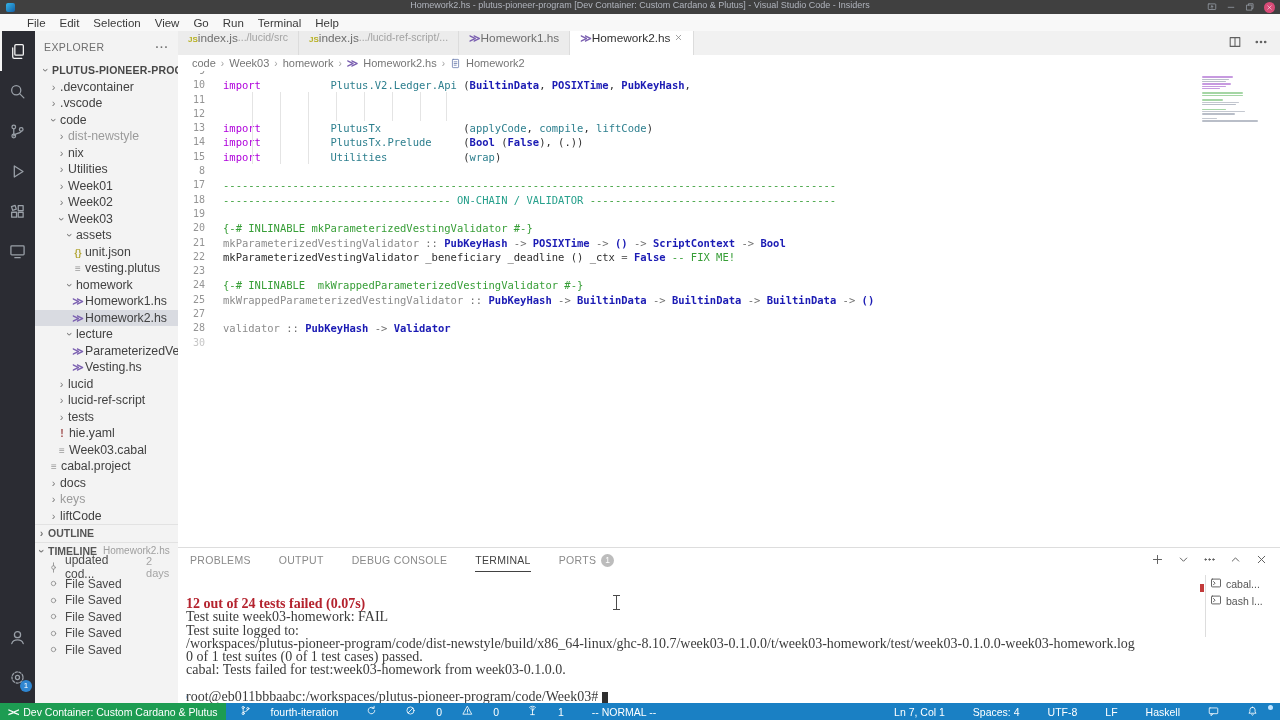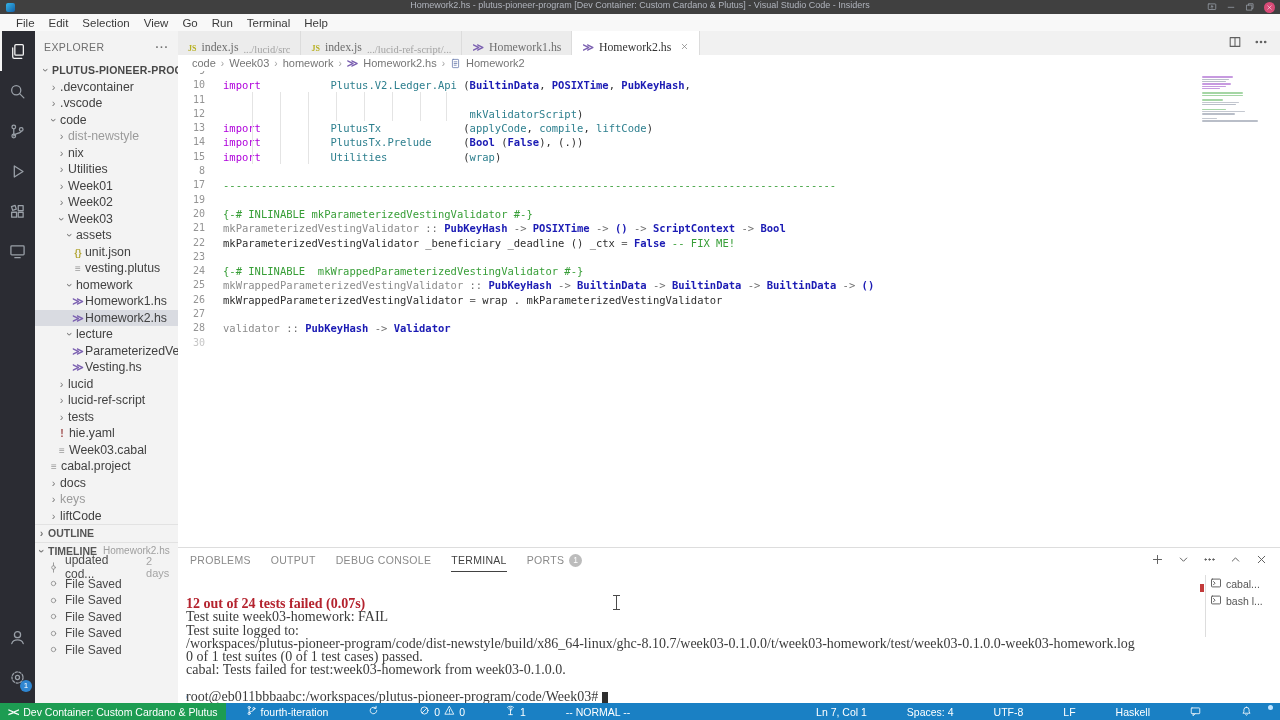--- a/index.html
+++ b/index.html
@@ -11,21 +11,21 @@
   #titlebar .t-title{color:#b0b4bd;font-size:9px;white-space:nowrap;}
   #tb-logo{position:absolute;left:6px;top:3px;width:9px;height:9px;border-radius:2px;
            background:linear-gradient(135deg,#35b6ea,#135fa6);}
   #tb-controls{position:absolute;right:5px;top:0;height:14px;display:flex;align-items:center;gap:9px;color:#9aa0aa;}
   #tb-controls .wc svg{width:10px;height:10px;display:block;}
   .tb-close{width:11px;height:11px;border-radius:50%;background:#d84b77;color:#fff;
             display:flex;align-items:center;justify-content:center;}
   .tb-close svg{width:7px;height:7px;}
   
   #menubar{position:absolute;left:0;top:14px;width:1280px;height:17px;background:#f8f8f8;
-           display:flex;align-items:center;padding-left:9px;box-sizing:border-box;}
+           display:flex;align-items:center;padding-left:20px;box-sizing:border-box;}
   .menu-item{padding:0 7px;font-size:11.5px;color:#3a3a3a;}
   
   #activitybar{position:absolute;left:0;top:31px;width:35px;height:672px;background:#2b2c33;
                display:flex;flex-direction:column;align-items:stretch;}
   .ab-icon{width:35px;height:40px;display:flex;align-items:center;justify-content:center;
            color:#9aa0a8;position:relative;}
   .ab-icon.active{color:#f5f5f5;box-shadow:inset 2px 0 0 #f5f5f5;}
   .ab-icon svg{width:17px;height:17px;}
   #ab-bottom{margin-top:auto;margin-bottom:6px;}
   .ab-badge{position:absolute;right:3px;bottom:5px;background:#2f86d1;color:#fff;border-radius:50%;
@@ -50,22 +50,22 @@
   .sec-row{height:16.5px;display:flex;align-items:center;font-size:10.5px;font-weight:bold;color:#555;
            border-top:1px solid #e2e2e2;}
   .sec-meta{margin-left:6px;font-weight:normal;color:#9f9f9f;font-size:10px;}
   .tlr{height:16.5px;display:flex;align-items:center;font-size:12px;color:#4a4a4a;}
   .tlr .tli{width:13px;margin-left:13px;margin-right:4px;color:#8a8a8a;flex:none;}
   .tlr .tli svg{width:11px;height:11px;display:block;}
   .tlr .meta{margin-left:6px;color:#a5a5a5;font-size:11px;}
   
   #editor{position:absolute;left:178px;top:31px;width:1102px;height:516px;background:#fff;}
   #tabs{position:absolute;top:0;left:0;right:0;height:24px;background:#f1f1f1;display:flex;align-items:stretch;}
-  .tab{display:flex;align-items:flex-end;gap:5px;padding:0 10px;background:#ececec;border-right:1px solid #dcdcdc;
-       font-size:11.8px;color:#6f6f6f;white-space:nowrap;font-family:Liberation Serif, serif;}
+  .tab{display:flex;align-items:flex-start;padding:0 10px;background:#ececec;border-right:1px solid #dcdcdc;
+       font-size:11.8px;color:#6f6f6f;white-space:nowrap;}
   .tab.active{background:#fff;color:#333;}
   .tab .desc{font-size:10.5px;color:#a3a3a3;}
   .tab .tclose{color:#777;margin-left:4px;}
   .tab .tclose svg{width:9px;height:9px;}
   #tab-actions{margin-left:auto;display:flex;align-items:center;gap:12px;padding-right:12px;color:#5f5f5f;}
   #tab-actions svg{width:14px;height:14px;}
   #breadcrumb{position:absolute;top:24px;left:0;right:0;height:16px;display:flex;align-items:center;
               padding-left:14px;font-size:11px;color:#767676;gap:5px;background:#fff;}
   .bc-sep{color:#a3a3a3;font-size:10px;}
   .bc-ic svg{width:11px;height:11px;display:block;color:#6f7fb0;}
@@ -75,21 +75,21 @@
   .cl .ln{width:27px;text-align:right;color:#949494;flex:none;font-size:10px;}
   .cl .ln.dim{color:#c6c6c6;}
   .cl .ct{margin-left:18px;}
   .s-k{color:#af00db;}.s-m{color:#2d7f8e;}.s-t{color:#1b1bb4;font-weight:bold;}
   .s-p{color:#2e2e2e;}.s-c{color:#379e37;}.s-tc{color:#27a08c;}.s-g{color:#8c8c8c;}.s-o{color:#6f6f6f;}
   .guide{position:absolute;width:1px;background:#e4e4e4;}
   #minimap{position:absolute;right:20px;top:43px;width:58px;height:70px;}
   .mm{position:absolute;height:1.6px;border-radius:1px;}
   
   #panel{position:absolute;left:178px;top:547px;width:1102px;height:156px;background:#fff;border-top:1px solid #ddd;box-sizing:border-box;}
-  #panel-tabs{display:flex;align-items:center;height:24px;padding-left:12px;gap:20px;
+  #panel-tabs{display:flex;align-items:center;height:24px;padding-left:12px;gap:28px;
               font-size:10.5px;color:#8a8a8a;letter-spacing:.3px;}
   .ptab{height:23px;display:flex;align-items:center;gap:5px;}
   .ptab.active{color:#424242;border-bottom:1px solid #424242;}
   .pbadge{background:#bcbcbc;color:#fff;border-radius:50%;width:13px;height:13px;line-height:13px;
           text-align:center;font-size:8.5px;}
   #panel-actions{position:absolute;right:12px;top:5px;display:flex;gap:13px;color:#5f5f5f;}
   #panel-actions svg{width:13px;height:13px;}
   #term{position:absolute;left:8px;top:49px;right:72px;font-family:Liberation Serif, serif;
         font-size:14px;line-height:13.3px;color:#3b3b3b;white-space:pre;overflow:hidden;}
   .terr{color:#b4232e;font-weight:bold;}
@@ -98,21 +98,21 @@
   #term-cursor{display:inline-block;width:6px;height:11px;background:#2f2f2f;vertical-align:-2px;}
   #term-list{position:absolute;right:4px;top:27px;width:66px;}
   .tl-item{display:flex;align-items:center;gap:4px;height:17px;font-size:10.5px;color:#555;}
   .tl-item svg{width:12px;height:12px;flex:none;}
   #term-divider{position:absolute;right:74px;top:27px;width:1px;height:62px;background:#ddd;}
   #term-errdot{position:absolute;right:76px;top:36px;width:4px;height:8px;background:#c23a3a;}
   
   #statusbar{position:absolute;left:0;top:703px;width:1280px;height:17px;background:#1a80c4;color:#fff;
              display:flex;align-items:center;font-size:10.5px;}
   #sb-remote{background:#1d9c52;height:17px;display:flex;align-items:center;padding:0 8px;gap:5px;}
-  .sb-item{display:flex;align-items:center;gap:4px;padding:0 20px;white-space:nowrap;}
+  .sb-item{display:flex;align-items:center;gap:20px;padding:0 14px;white-space:nowrap;}
   .sb-item svg{width:11px;height:11px;}
   #sb-right{margin-left:auto;display:flex;align-items:center;padding-right:8px;}
   #sb-bell{position:relative;}
   #sb-bell .dot{position:absolute;right:-1px;top:-1px;width:5px;height:5px;border-radius:50%;background:#bfe3ff;}
   
   #ibeam{position:absolute;left:612px;top:595px;width:9px;height:15px;}
   #ibeam .stem{position:absolute;left:4px;top:1px;width:1.4px;height:13px;background:#4a4a4a;}
   #ibeam .s1,#ibeam .s2{position:absolute;left:1px;width:7px;height:1.4px;background:#4a4a4a;}
   #ibeam .s1{top:0;} #ibeam .s2{bottom:0;}
 </style>
@@ -455,34 +455,34 @@
             <path d="M6 5.5h4M6 8h4M6 10.5h3"></path>
           </svg>
         </span>
         <span>Homework2</span>
       </div>
     <div id="code-viewport">
       <div id="code-lines">
           <div class="cl"><span class="ln">9</span><span class="ct"></span></div>
           <div class="cl"><span class="ln">10</span><span class="ct"><span class="s-k">import</span><span class="s-p">           </span><span class="s-m">Plutus.V2.Ledger.Api</span><span class="s-p"> (</span><span class="s-t">BuiltinData</span><span class="s-p">, </span><span class="s-t">POSIXTime</span><span class="s-p">, </span><span class="s-t">PubKeyHash</span><span class="s-p">,</span></span></div>
           <div class="cl"><span class="ln">11</span></div>
-          <div class="cl"><span class="ln">12</span><span class="ct"><span class="s-p">                                       </span><span class="s-m">mkValidatorScript</span><span class="s-p">)</span></span></div>
+          <div class="cl"><span class="ln">12</span></div>
           <div class="cl"><span class="ln">13</span><span class="ct"><span class="s-k">import</span><span class="s-p">           </span><span class="s-m">PlutusTx</span><span class="s-p">             (</span><span class="s-m">applyCode</span><span class="s-p">, </span><span class="s-m">compile</span><span class="s-p">, </span><span class="s-m">liftCode</span><span class="s-p">)</span></span></div>
           <div class="cl"><span class="ln">14</span><span class="ct"><span class="s-k">import</span><span class="s-p">           </span><span class="s-m">PlutusTx.Prelude</span><span class="s-p">     (</span><span class="s-t">Bool</span><span class="s-p"> (</span><span class="s-t">False</span><span class="s-p">), (.))</span></span></div>
           <div class="cl"><span class="ln">15</span><span class="ct"><span class="s-k">import</span><span class="s-p">           </span><span class="s-m">Utilities</span><span class="s-p">            (</span><span class="s-m">wrap</span><span class="s-p">)</span></span></div>
           <div class="cl"><span class="ln">8</span><span class="ct"></span></div>
           <div class="cl"><span class="ln">17</span><span class="ct"><span class="s-c">-------------------------------------------------------------------------------------------------</span></span></div>
+          <div class="cl"><span class="ln">18</span><span class="ct"><span class="s-c">------------------------------------</span><span class="s-tc"> ON-CHAIN / VALIDATOR </span><span class="s-c">---------------------------------------</span></span></div>
           <div class="cl"><span class="ln">19</span><span class="ct"></span></div>
           <div class="cl"><span class="ln">20</span><span class="ct"><span class="s-c">{-# INLINABLE mkParameterizedVestingValidator #-}</span></span></div>
           <div class="cl"><span class="ln">21</span><span class="ct"><span class="s-g">mkParameterizedVestingValidator</span><span class="s-o"> :: </span><span class="s-t">PubKeyHash</span><span class="s-o"> -&gt; </span><span class="s-t">POSIXTime</span><span class="s-o"> -&gt; </span><span class="s-t">()</span><span class="s-o"> -&gt; </span><span class="s-t">ScriptContext</span><span class="s-o"> -&gt; </span><span class="s-t">Bool</span></span></div>
           <div class="cl"><span class="ln">22</span><span class="ct"><span class="s-p">mkParameterizedVestingValidator _beneficiary _deadline () _ctx </span><span class="s-o">= </span><span class="s-t">False</span><span class="s-c"> -- FIX ME!</span></span></div>
           <div class="cl"><span class="ln">23</span><span class="ct"></span></div>
           <div class="cl"><span class="ln">24</span><span class="ct"><span class="s-c">{-# INLINABLE  mkWrappedParameterizedVestingValidator #-}</span></span></div>
           <div class="cl"><span class="ln">25</span><span class="ct"><span class="s-g">mkWrappedParameterizedVestingValidator</span><span class="s-o"> :: </span><span class="s-t">PubKeyHash</span><span class="s-o"> -&gt; </span><span class="s-t">BuiltinData</span><span class="s-o"> -&gt; </span><span class="s-t">BuiltinData</span><span class="s-o"> -&gt; </span><span class="s-t">BuiltinData</span><span class="s-o"> -&gt; </span><span class="s-t">()</span></span></div>
-          <div class="cl"><span class="ln">26</span><span class="ct"><span class="s-p">mkWrappedParameterizedVestingValidator </span><span class="s-o">= </span><span class="s-p">wrap . mkParameterizedVestingValidator</span></span></div>
           <div class="cl"><span class="ln">27</span><span class="ct"></span></div>
           <div class="cl"><span class="ln">28</span><span class="ct"><span class="s-g">validator</span><span class="s-o"> :: </span><span class="s-t">PubKeyHash</span><span class="s-o"> -&gt; </span><span class="s-t">Validator</span></span></div>
           <div class="cl"><span class="ln dim">30</span><span class="ct"></span></div>
         </div>
     </div>
     <div class="guide" style="left:74px;top:61px;height:72px"></div>
     <div class="guide" style="left:102px;top:61px;height:72px"></div>
     <div class="guide" style="left:130px;top:61px;height:72px"></div>
     <div class="guide" style="left:158px;top:61px;height:29px"></div>
     <div class="guide" style="left:186px;top:61px;height:29px"></div>

